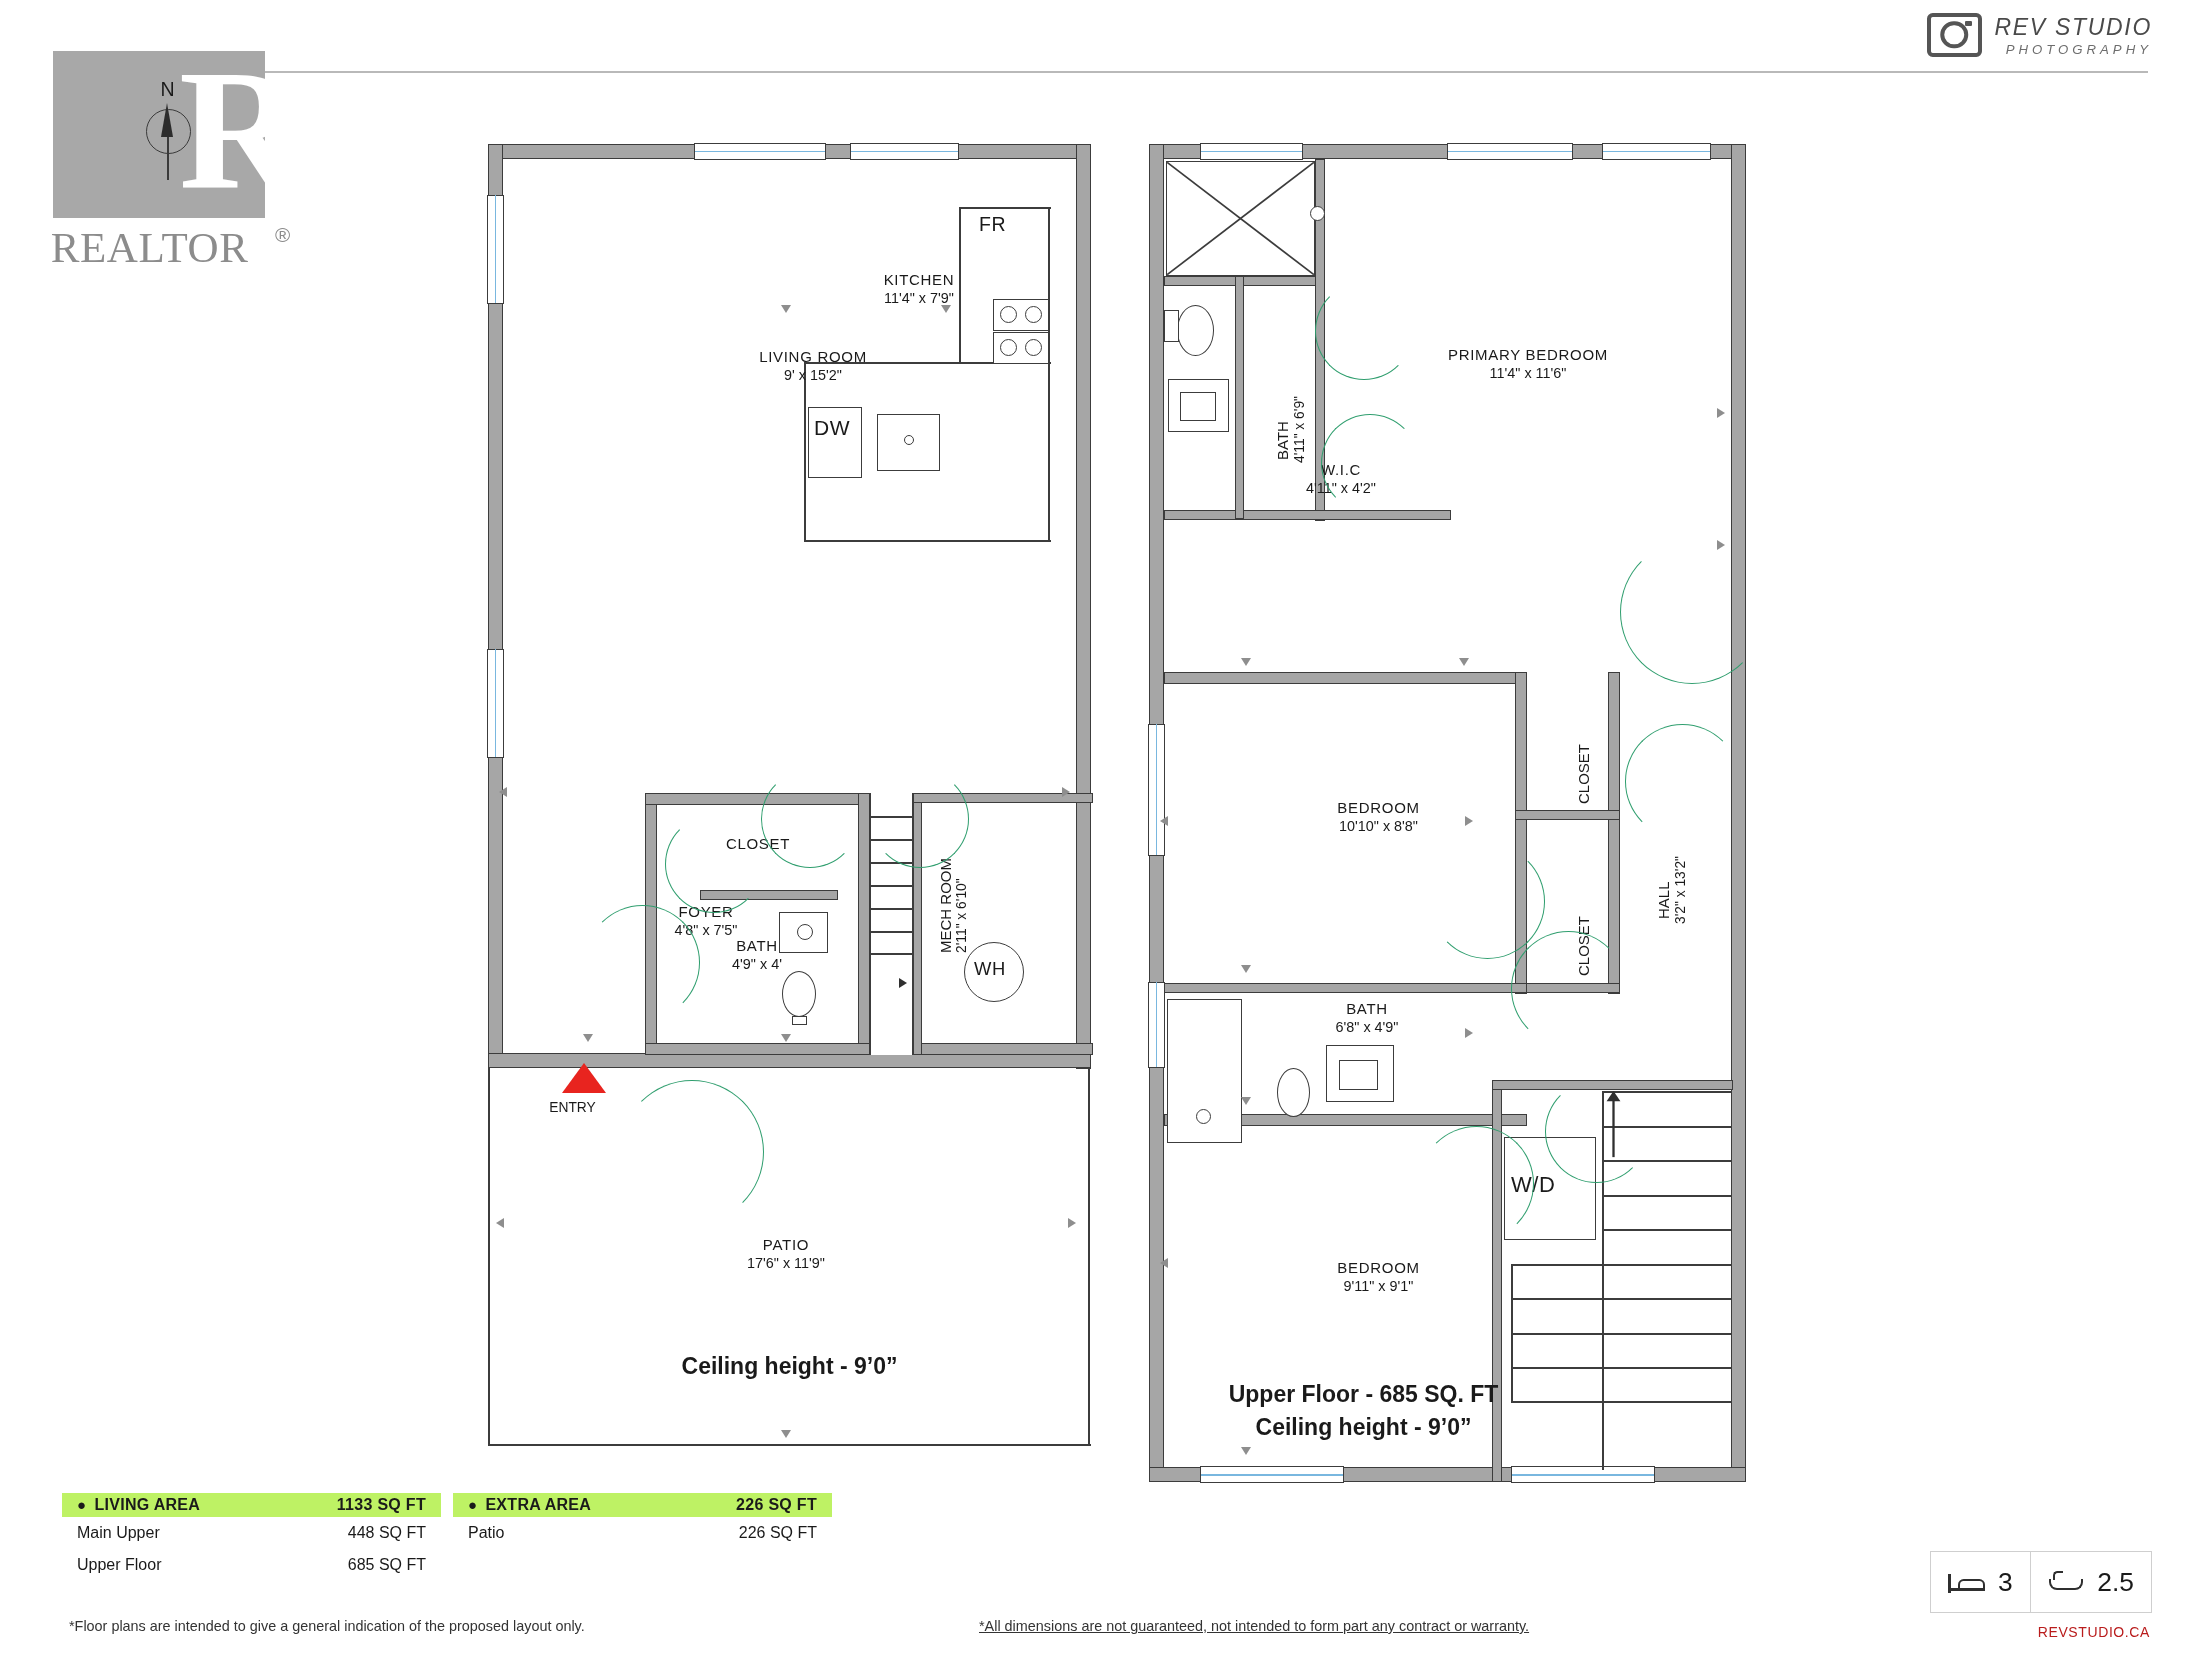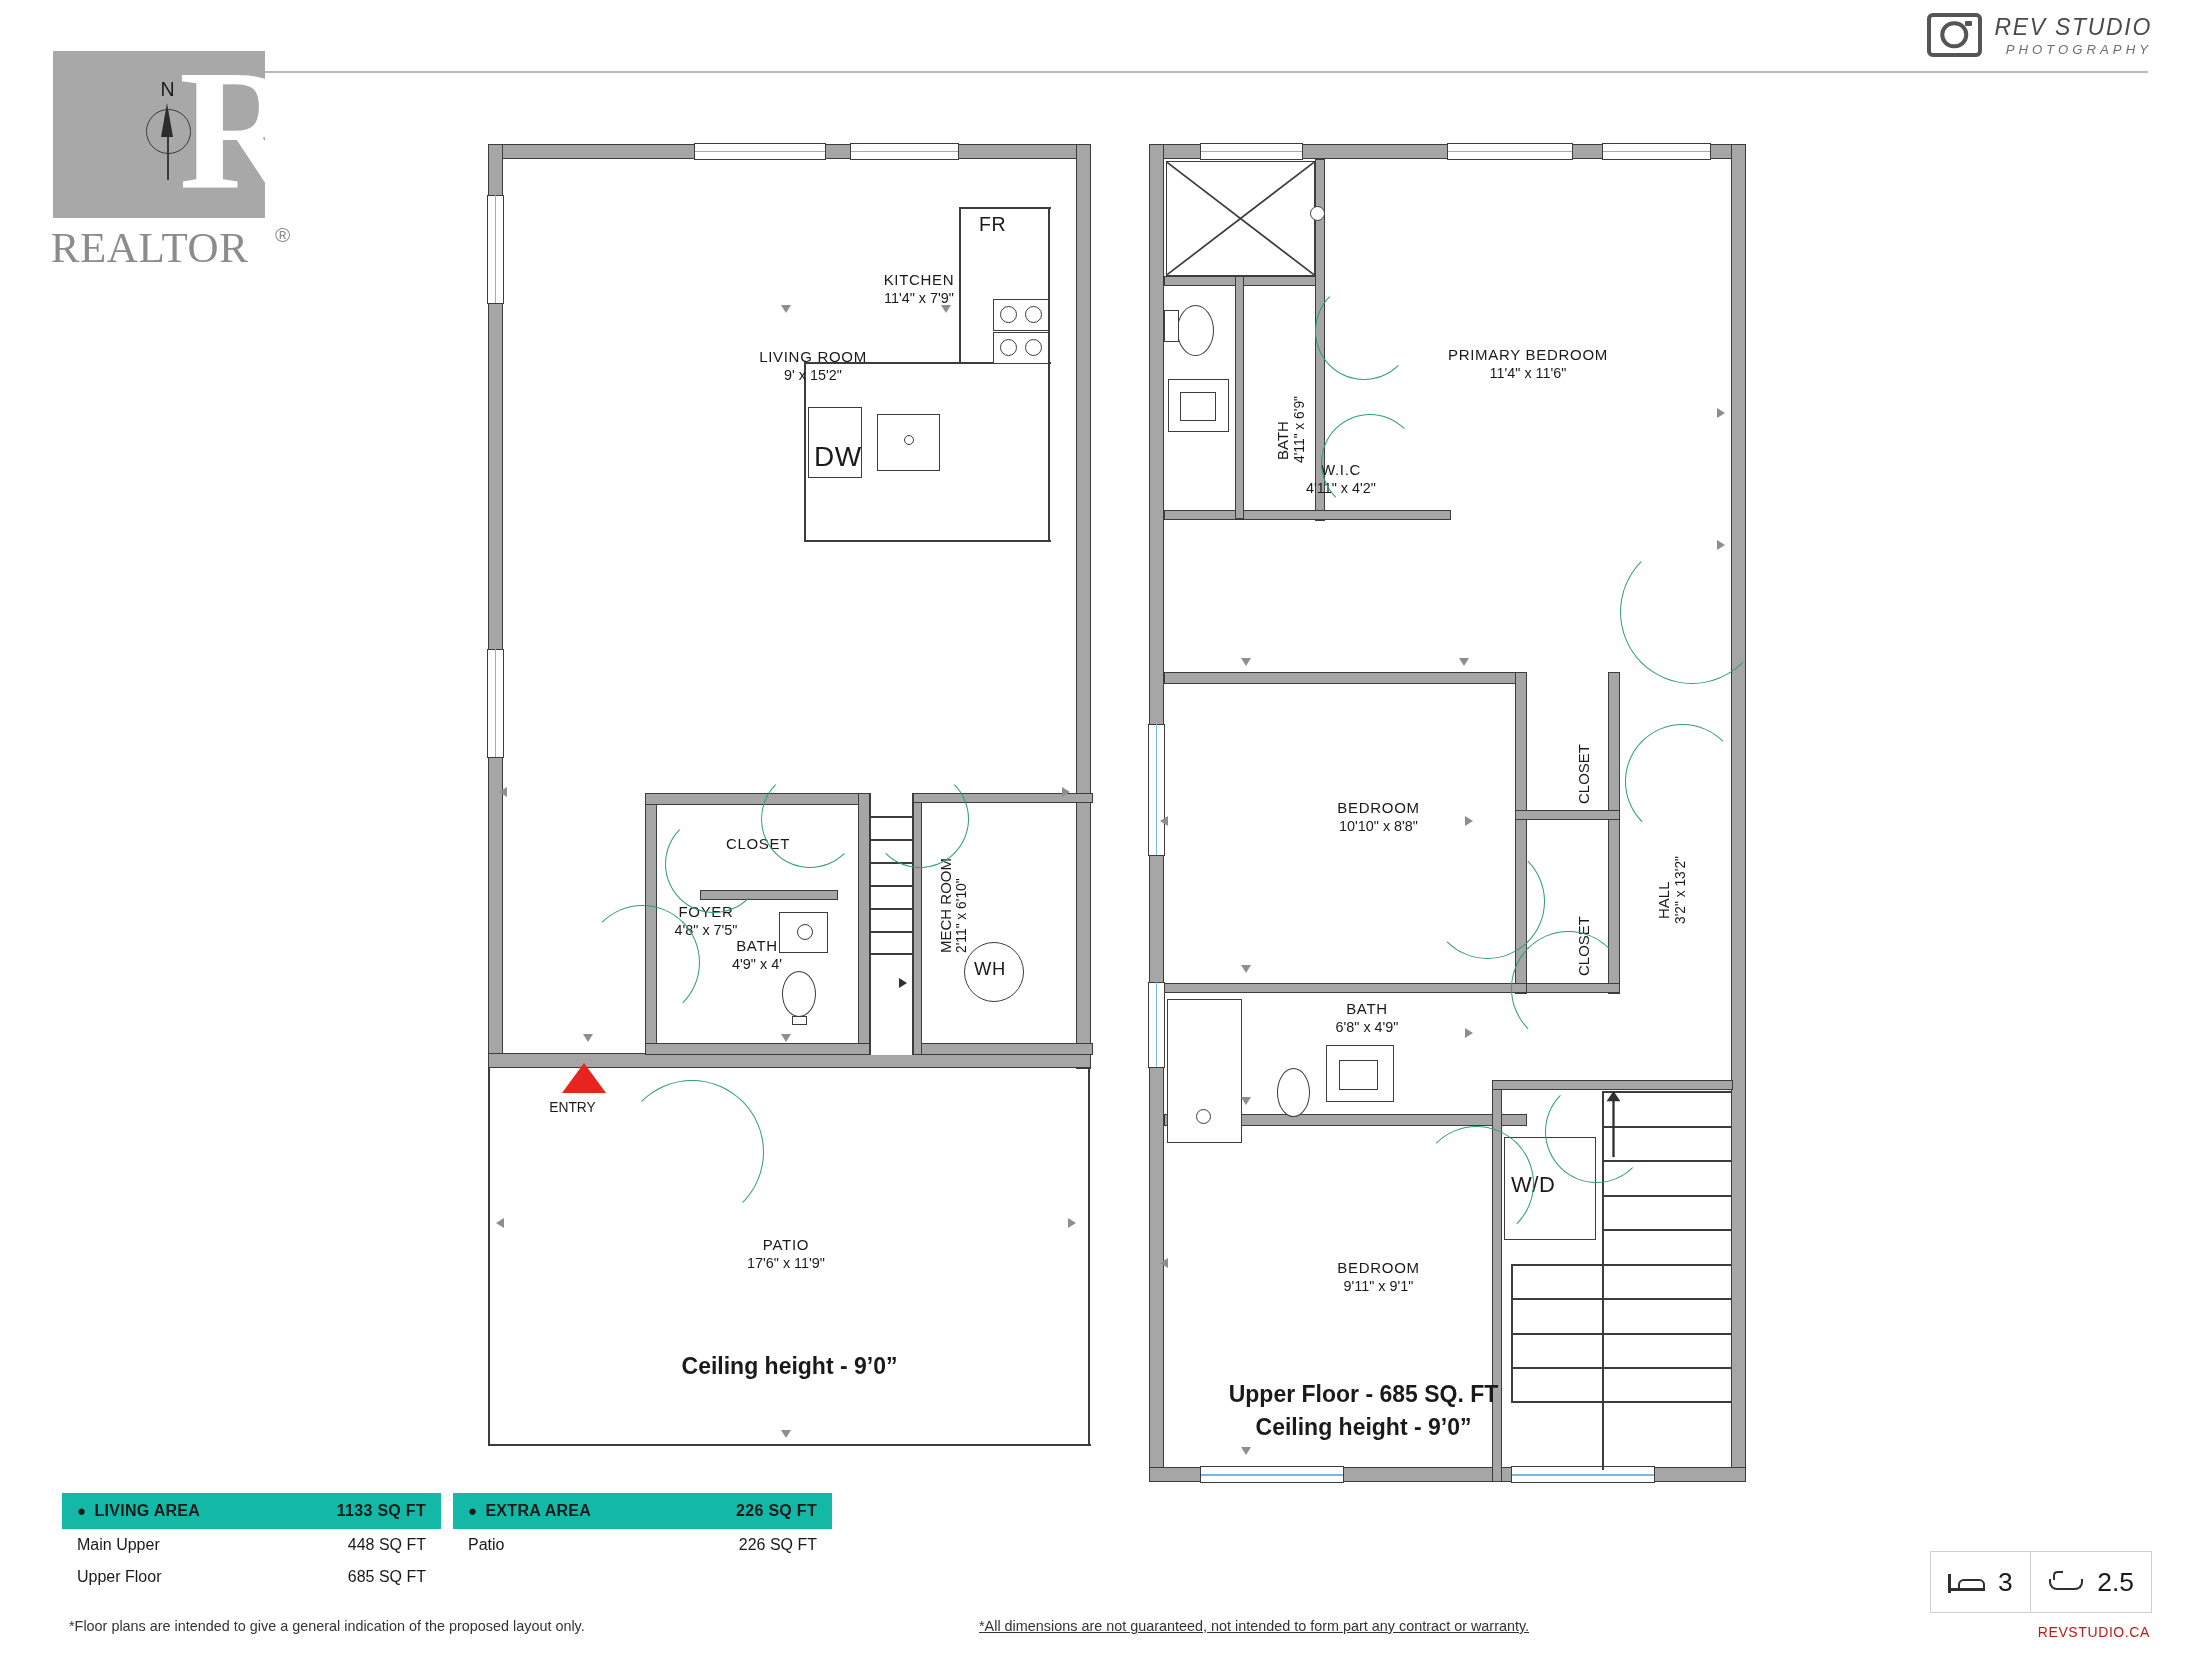--- a/index.html
+++ b/index.html
@@ -265,22 +265,22 @@
     position: absolute;
     left: 62px; top: 1493px;
     width: 781px;
   }
   .sum-col {
     position: absolute;
     top: 0;
     width: 379px;
   }
   .sum-head {
-    background: #14b8a6;
-    height: 36px;
+    background: #bef264;
+    height: 24px;
     display: flex;
     align-items: center;
     justify-content: space-between;
     padding: 0 15px;
     box-sizing: border-box;
     font-size: 16px;
     font-weight: bold;
     letter-spacing: 0.3px;
   }
   .sum-head .bullet { margin-right: 8px; font-size: 15px; }
@@ -431,21 +431,21 @@
   <div class="appliance-label" style="left:497px; top:75px;">FR</div>
 
   <div class="fixbox" style="left:511px; top:161px; width:56px; height:32px;"></div>
   <div class="fixbox" style="left:511px; top:194px; width:56px; height:32px;"></div>
   <div class="round" style="left:518px; top:168px; width:17px; height:17px;"></div>
   <div class="round" style="left:543px; top:168px; width:17px; height:17px;"></div>
   <div class="round" style="left:518px; top:201px; width:17px; height:17px;"></div>
   <div class="round" style="left:543px; top:201px; width:17px; height:17px;"></div>
 
   <div class="fixbox" style="left:326px; top:269px; width:54px; height:71px;"></div>
-  <div class="appliance-label" style="left:332px; top:303px; font-size:28px;">DW</div>
+  <div class="appliance-label" style="left:332px; top:278px; font-size:21px;">DW</div>
   <div class="fixbox" style="left:395px; top:276px; width:63px; height:57px;"></div>
   <div class="round" style="left:422px; top:297px; width:10.3px; height:10.3px;"></div>
 
   <div class="rlabel" style="left:239px; top:209px; width:184px;">
     <div class="nm">LIVING ROOM</div>
     <div class="dm">9' x 15'2"</div>
   </div>
   <div class="rlabel" style="left:345px; top:132px; width:184px;">
     <div class="nm">KITCHEN</div>
     <div class="dm">11'4" x 7'9"</div>

